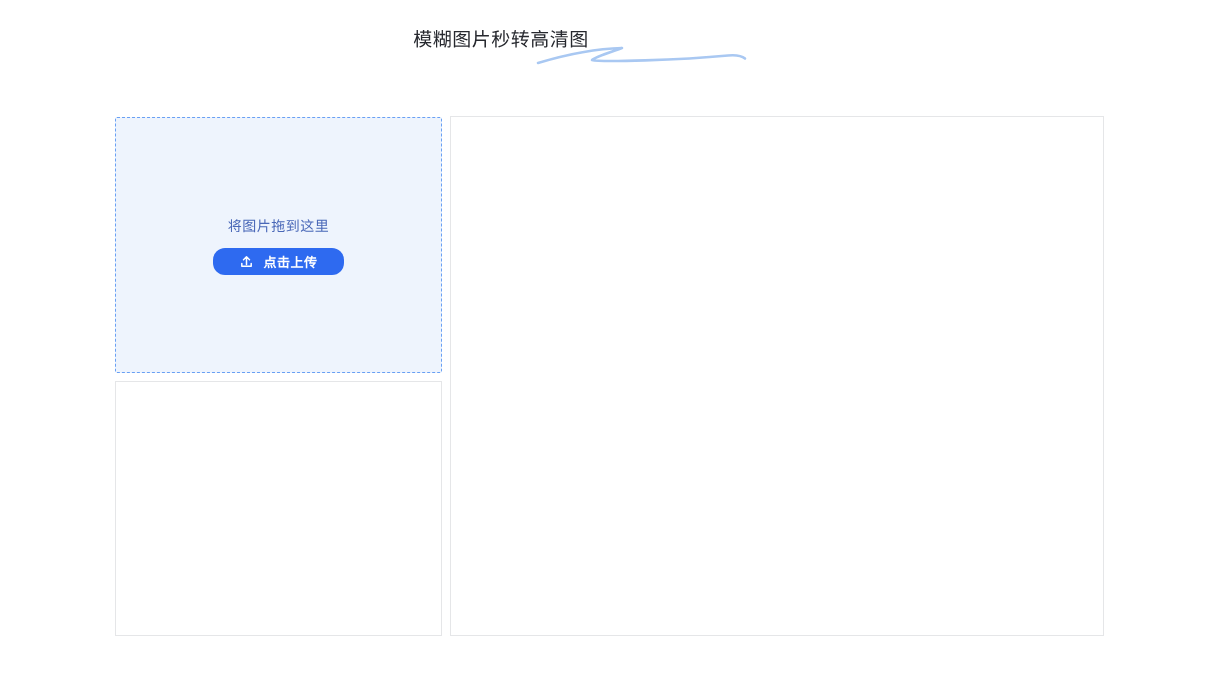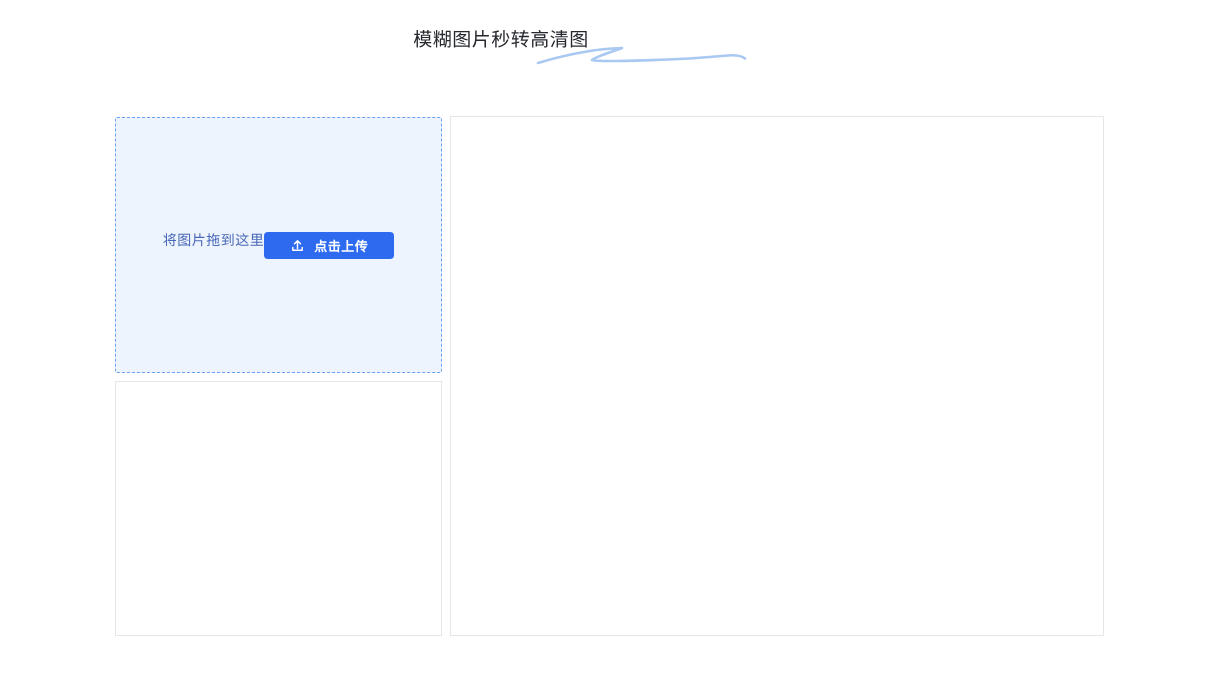--- a/index.html
+++ b/index.html
@@ -30,32 +30,32 @@
     text-align:center;font-size:14px;color:var(--subtitle-text);
     letter-spacing:.5px;
   }
 
   
   .dropzone{
     position:absolute;left:115px;top:117px;width:327px;height:256px;
     border:1px dashed var(--dropzone-border);
     background:var(--dropzone-bg);
     border-radius:2px;
-    display:flex;flex-direction:row;align-items:center;justify-content:center;
+    display:flex;flex-direction:column;align-items:center;justify-content:center;
     cursor:pointer;
   }
   .drop-hint{
     font-size:14px;color:var(--hint-text);
     margin-bottom:13px;letter-spacing:.5px;
   }
   .upload-btn{
     display:inline-flex;align-items:center;gap:9px;
     height:27px;padding:0 26px;
     background:var(--accent-blue);color:#fff;
-    border:none;border-radius:4px;
+    border:none;border-radius:12px;
     font-family:inherit;font-size:13px;font-weight:700;letter-spacing:.5px;
     cursor:pointer;
   }
   .upload-btn svg{display:block;}
 
   
   .panel{
     position:absolute;background:#fff;
     border:1px solid var(--panel-border);
   }

